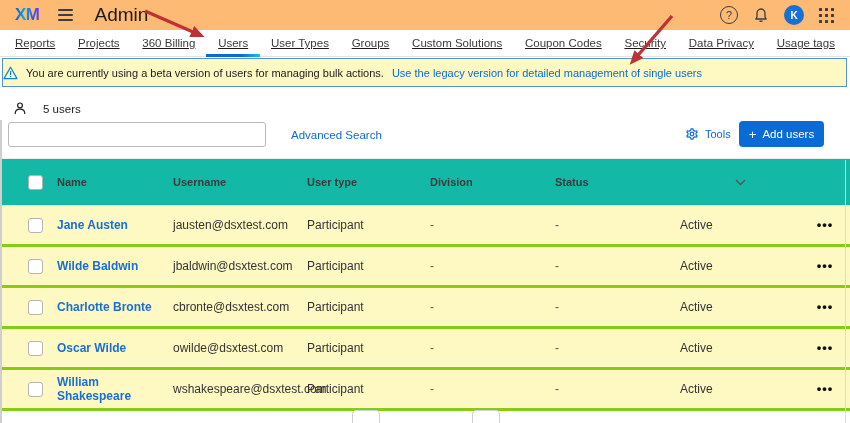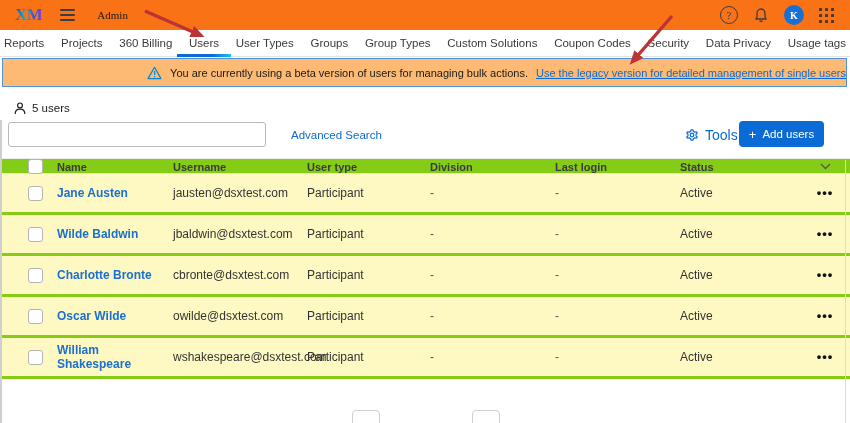--- a/index.html
+++ b/index.html
@@ -3,67 +3,67 @@
 <meta charset="utf-8">
 <style>
   * { margin:0; padding:0; box-sizing:border-box; }
   html,body { width:850px; height:423px; }
   body {
     position:relative; overflow:hidden; background:#fff;
     font-family:"Liberation Sans","DejaVu Sans",sans-serif; color:#1a1a1a;
   }
   
   .topbar { position:absolute; top:0; left:0; right:0; height:30px;
-    display:flex; align-items:center; padding:0 16px 0 15px; background:#f97316;font-family:Liberation Serif, serif; }
+    display:flex; align-items:center; padding:0 16px 0 15px; background:#fdba74; }
   .logo { font-size:17px; font-weight:800; letter-spacing:-0.5px;
     background:linear-gradient(95deg,#1545d8 0%,#00b4d8 38%,#3355e8 68%,#7a3bf0 100%);
     -webkit-background-clip:text; background-clip:text; color:transparent; }
   .hamburger { margin-left:18px; display:flex; flex-direction:column; gap:3px; cursor:pointer; }
   .hamburger span { display:block; width:15px; height:2px; background:#3d3d3d; border-radius:1px; }
-  .app-title { margin-left:22px; font-size:11px; color:#1a1a1a; }
+  .app-title { margin-left:22px; font-size:19px; color:#1a1a1a; }
   .topbar-right { margin-left:auto; display:flex; align-items:center; gap:15px; }
   .help-icon { width:18px; height:18px; border:1.4px solid #3d3d3d; border-radius:50%;
     display:flex; align-items:center; justify-content:center; font-size:11px; color:#3d3d3d; }
   .avatar { width:20px; height:20px; border-radius:50%; background:#1a6fd4; color:#fff;
     display:flex; align-items:center; justify-content:center; font-size:10px; font-weight:700; }
   .waffle { display:grid; grid-template-columns:repeat(3,3px); gap:3px; }
   .waffle i { width:3px; height:3px; background:#3d3d3d; border-radius:0.5px; }
   
   .tabs { position:absolute; top:30px; left:0; right:0; height:27px;
     display:flex; align-items:center; justify-content:space-between;
-    padding:0 4px; border-bottom:1px solid #e3e3e3; }
+    padding:0 15px; border-bottom:1px solid #e3e3e3;text-decoration:underline; }
   .tab { position:relative; font-size:11.5px; color:#3a3a3a; height:100%;
     display:flex; align-items:center; cursor:pointer; white-space:nowrap; }
   .tab.active::after { content:""; position:absolute; left:-12px; right:-12px; bottom:-1px;
     height:3px; background:linear-gradient(90deg,#0b6bd4 65%,#19c2e8 100%); }
   
   .banner { position:absolute; top:58px; left:2px; right:3px; height:29px;
-    background:#fdba74; border:1px solid #4f94d4;
-    display:flex; align-items:center; justify-content:flex-end; gap:8px; font-size:11px; color:#1a1a1a; }
-  .banner a { color:#0b6bd4; text-decoration:underline; cursor:pointer; }
+    background:#fef9c3; border:1px solid #4f94d4;
+    display:flex; align-items:center; justify-content:flex-start; gap:8px; font-size:11px; color:#1a1a1a; }
+  .banner a { color:#0b6bd4; cursor:pointer; }
   
   .user-count { position:absolute; top:102px; left:14px;
-    display:flex; gap:6px; font-size:11.5px; color:#222; }
+    display:flex; align-items:center; gap:17px; font-size:11.5px; color:#222; }
   .search-input { position:absolute; top:122px; left:8px; width:258px; height:25px;
     border:1px solid #b9b9b9; border-radius:3px; padding:0 8px; font-size:11.5px;
     font-family:"Liberation Sans",sans-serif; color:#333; background:#fff; outline:none; }
   .adv-search { position:absolute; top:129px; left:291px; font-size:11.5px;
     color:#0b6bd4; cursor:pointer; text-decoration:none; }
   .tools-btn { position:absolute; top:127px; left:685px; display:flex; align-items:center;
-    gap:6px; font-size:14px; color:#0b6bd4; cursor:pointer; }
+    gap:6px; font-size:11px; color:#0b6bd4; cursor:pointer; }
   .add-btn { position:absolute; top:121px; left:739px; width:85px; height:26px;
     background:#0b6bd4; color:#fff; border:none; border-radius:4px; font-size:11.5px;
     font-family:"Liberation Sans",sans-serif; display:flex; align-items:center;
     justify-content:center; gap:6px; cursor:pointer; }
   .add-btn .plus { font-size:13px; font-weight:400; line-height:1; }
   
   .table { position:absolute; top:158px; left:0; right:0; }
   .trow { display:grid; grid-template-columns:57px 116px 134px 123px 125px 125px 120px 50px;
     align-items:center; }
-  .thead { height:16px; background:#84cc16; border-top:1px solid #ececec;
+  .thead { height:48px; background:#14b8a6; border-top:1px solid #ececec;
     border-bottom:1px solid #e3e3e3; font-size:11px; font-weight:700; color:#3b3b3b; }
   .tbody-row { height:41px; border-bottom:3px solid #84cc16; font-size:12px; color:#333;
     background:#fef9c3; }
   .cell-cb { padding-left:28px; }
   .cb { display:block; width:15px; height:15px; border:1.4px solid #b5b5b5;
     border-radius:3px; background:#fff; cursor:pointer; }
   .name-link { color:#1a6fd4; font-weight:700; cursor:pointer; }
   .dash { color:#555; }
   .cell-actions { display:flex; justify-content:center; }
   .dots { font-size:13px; font-weight:700; letter-spacing:1px; color:#111;
@@ -114,21 +114,20 @@
   </div>
 </div>
 
 <nav class="tabs">
   <span class="tab">Reports</span>
   <span class="tab">Projects</span>
   <span class="tab">360 Billing</span>
   <span class="tab active">Users</span>
   <span class="tab">User Types</span>
   <span class="tab">Groups</span>
-  <span class="tab">Group Types</span>
   <span class="tab">Custom Solutions</span>
   <span class="tab">Coupon Codes</span>
   <span class="tab">Security</span>
   <span class="tab">Data Privacy</span>
   <span class="tab">Usage tags</span>
 </nav>
 
 <div class="banner">
   <span style="display:flex;">
     <svg width="15" height="14" viewBox="0 0 15 14">
@@ -171,21 +170,20 @@
 
 <div class="table">
   <div class="trow thead">
     <span class="cell-cb">
         <span class="cb"></span>
       </span>
     <span>Name</span>
     <span>Username</span>
     <span>User type</span>
     <span>Division</span>
-    <span>Last login</span>
     <span>Status</span>
     <span class="cell-actions chev">
       <svg width="11" height="7" viewBox="0 0 11 7">
           <path d="M1 1 L5.5 5.5 L10 1" fill="none" stroke="#555" stroke-width="1.3"></path>
         </svg>
     </span>
   </div>
 
   <div class="trow tbody-row">
     <span class="cell-cb">

